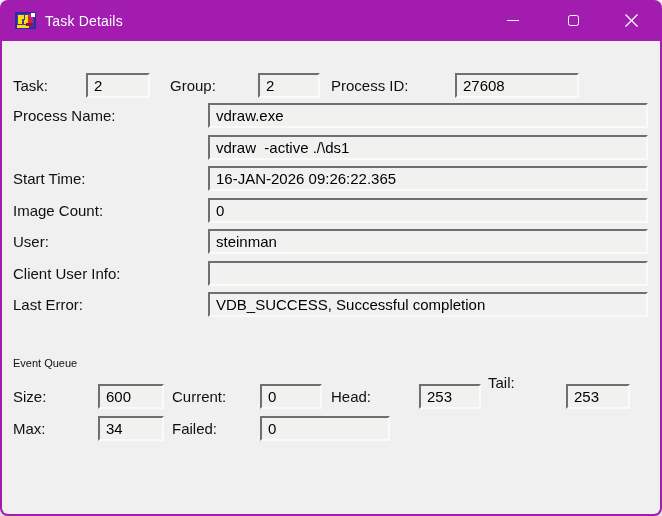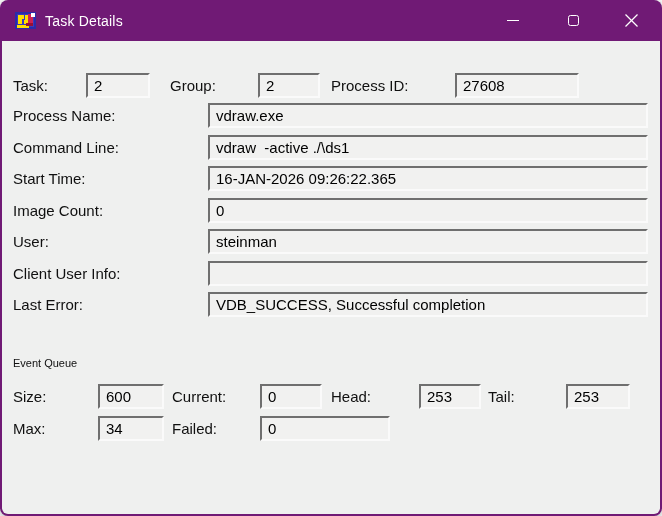--- a/index.html
+++ b/index.html
@@ -2,21 +2,21 @@
 <html><head>
 <meta charset="utf-8">
 <style>
   html,body{margin:0;padding:0;background:#ffffff;}
   *{box-sizing:border-box;}
   body{font-family:"Liberation Sans", sans-serif;}
 
   .window{
     position:relative;
     width:662px;height:516px;
-    background:#701a75;
+    background:#a21caf;
     border-radius:8px;
     overflow:hidden;
     box-shadow:0 2px 10px rgba(0,0,0,.35);
   }
   .titlebar{
     position:absolute;top:0;left:0;right:0;height:41px;
     display:flex;align-items:center;
     color:#ffffff;
   }
   .appicon{margin-left:14px;width:23px;height:21px;display:inline-block;}
@@ -104,21 +104,20 @@
     <div class="lbl" style="top:32px;left:11px">Task:</div>
     <div class="field" style="top:32px;left:84px;width:64px">2</div>
     <div class="lbl" style="top:32px;left:168px">Group:</div>
     <div class="field" style="top:32px;left:256px;width:62px">2</div>
     <div class="lbl" style="top:32px;left:329px">Process ID:</div>
     <div class="field" style="top:32px;left:453px;width:124px">27608</div>
 
     <div class="lbl" style="top:62px;left:11px">Process Name:</div>
     <div class="field" style="top:62px;left:206px;width:440px">vdraw.exe</div>
 
-    <div class="lbl" style="top:94px;left:11px">Command Line:</div>
     <div class="field" style="top:94px;left:206px;width:440px">vdraw  -active ./\ds1</div>
 
     <div class="lbl" style="top:125px;left:11px">Start Time:</div>
     <div class="field" style="top:125px;left:206px;width:440px">16-JAN-2026 09:26:22.365</div>
 
     <div class="lbl" style="top:157px;left:11px">Image Count:</div>
     <div class="field" style="top:157px;left:206px;width:440px">0</div>
 
     <div class="lbl" style="top:188px;left:11px">User:</div>
     <div class="field" style="top:188px;left:206px;width:440px">steinman</div>
@@ -130,21 +129,21 @@
     <div class="field" style="top:251px;left:206px;width:440px">VDB_SUCCESS, Successful completion</div>
 
     <div class="section-hdr" style="top:311px;left:11px">Event Queue</div>
 
     <div class="lbl" style="top:343px;left:11px">Size:</div>
     <div class="field" style="top:343px;left:96px;width:66px">600</div>
     <div class="lbl" style="top:343px;left:170px">Current:</div>
     <div class="field" style="top:343px;left:258px;width:62px">0</div>
     <div class="lbl" style="top:343px;left:329px">Head:</div>
     <div class="field" style="top:343px;left:417px;width:62px">253</div>
-    <div class="lbl" style="top:343px;left:486px">Tail:</div>
+    <div class="lbl" style="top:329px;left:486px">Tail:</div>
     <div class="field" style="top:343px;left:564px;width:64px">253</div>
 
     <div class="lbl" style="top:375px;left:11px">Max:</div>
     <div class="field" style="top:375px;left:96px;width:66px">34</div>
     <div class="lbl" style="top:375px;left:170px">Failed:</div>
     <div class="field" style="top:375px;left:258px;width:130px">0</div>
 
 
   </div>
 </div>

